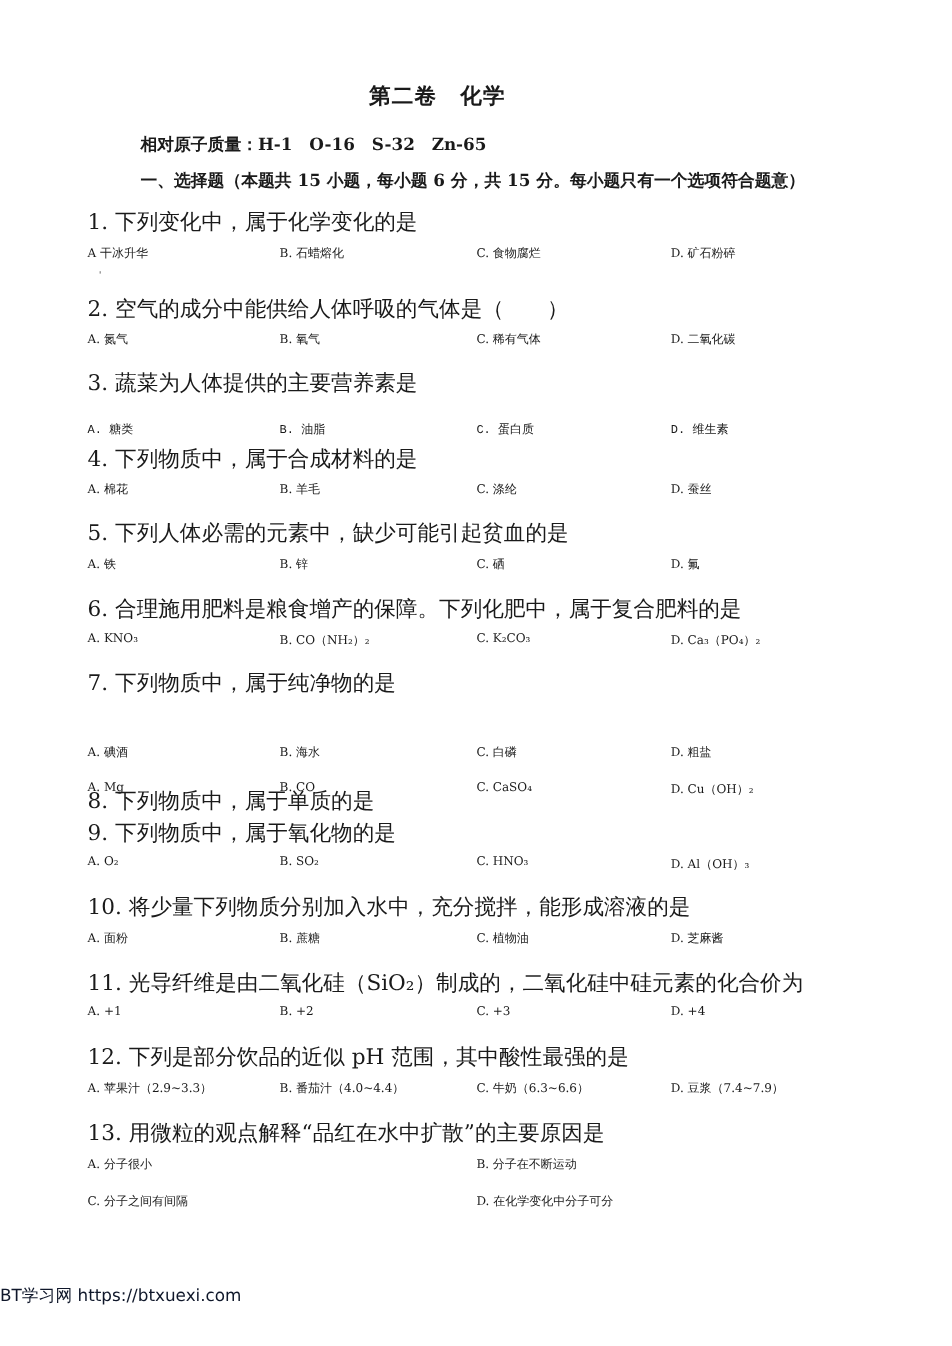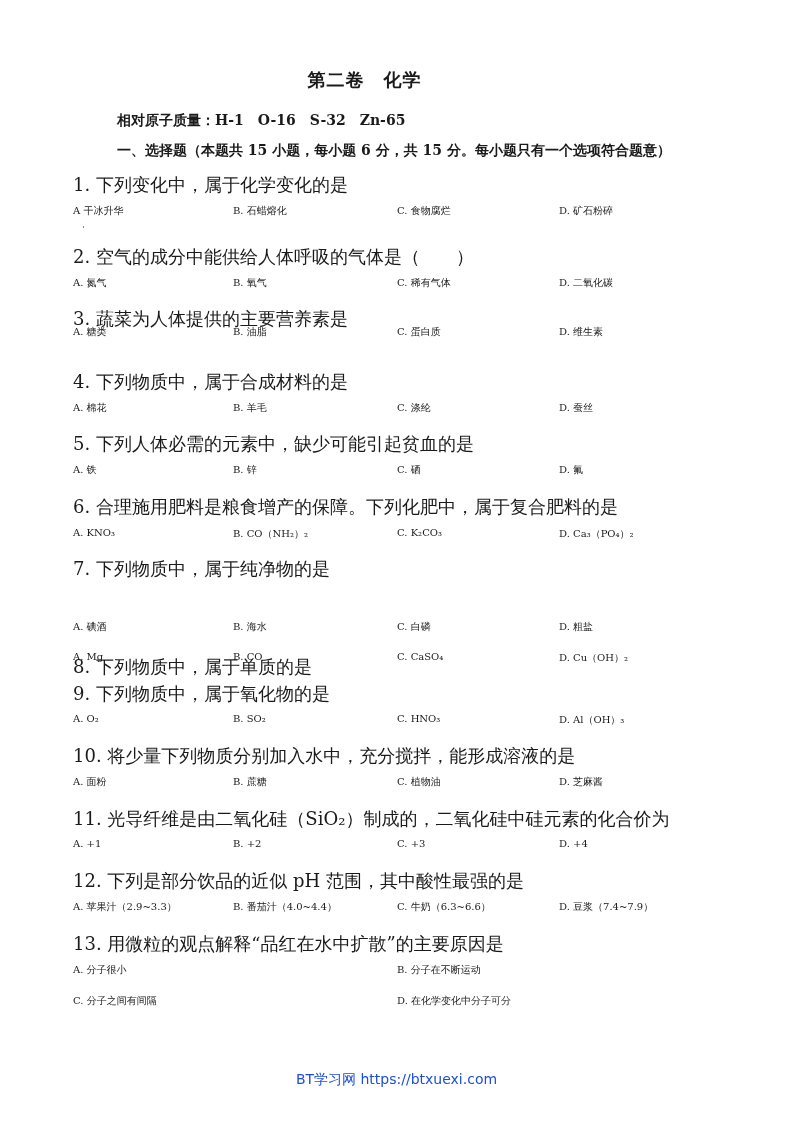--- a/index.html
+++ b/index.html
@@ -14,22 +14,22 @@
     font-family: "DejaVu Serif", serif;
   }
   .line { position: absolute; left: 73px; white-space: nowrap; font-size: 13.5px; }
   .bold { font-weight: bold; font-size: 14px; font-family: "DejaVu Serif", serif; margin-left: 44px; }
   .q { font-family: "DejaVu Serif", serif; font-size: 18px; }
   .opts { position: absolute; left: 73px; width: 660px; height: 18px; font-size: 10px; font-family: "DejaVu Serif", serif; }
   .opt { position: absolute; top: 0; white-space: nowrap; }
   .o0 { left: 0; } .o1 { left: 160px; } .o2 { left: 324px; } .o3 { left: 486px; }
   .o2w { left: 324px; }
   .footer {
-    position: absolute; left: 0; width: 793px; top: 1071px; text-align: center;
-    font-family: "DejaVu Sans", sans-serif; font-size: 14px; color: #1d4ed8;
+    position: absolute; left: 0; width: 793px; top: 1071px; text-align: left;
+    font-family: "DejaVu Sans", sans-serif; font-size: 14px; color: #0f172a;
   }
   .stray-dot { position: absolute; left: 83px; top: 226px; width: 1px; height: 2px; background: #888; }
 </style>
 </head>
 <body>
 
 <div class="page-title">第二卷　化学</div>
 <div class="line bold" style="top:112px;">相对原子质量：H-1　O-16　S-32　Zn-65</div>
 <div class="line bold" style="top:142px;">一、选择题（本题共 15 小题，每小题 6 分，共 15 分。每小题只有一个选项符合题意）</div>
 
@@ -44,21 +44,21 @@
 
 <div class="line q" style="top:245px;">2. 空气的成分中能供给人体呼吸的气体是（　　）</div>
 <div class="opts" style="top:276px;">
   <span class="opt o0">A. 氮气</span>
   <span class="opt o1">B. 氧气</span>
   <span class="opt o2">C. 稀有气体</span>
   <span class="opt o3">D. 二氧化碳</span>
 </div>
 
 <div class="line q" style="top:307px;">3. 蔬菜为人体提供的主要营养素是</div>
-<div class="opts" style="top:325px;">
+<div class="opts" style="top:351px;font-family:Liberation Mono, monospace;">
   <span class="opt o0">A. 糖类</span>
   <span class="opt o1">B. 油脂</span>
   <span class="opt o2">C. 蛋白质</span>
   <span class="opt o3">D. 维生素</span>
 </div>
 
 <div class="line q" style="top:370px;">4. 下列物质中，属于合成材料的是</div>
 <div class="opts" style="top:401px;">
   <span class="opt o0">A. 棉花</span>
   <span class="opt o1">B. 羊毛</span>

